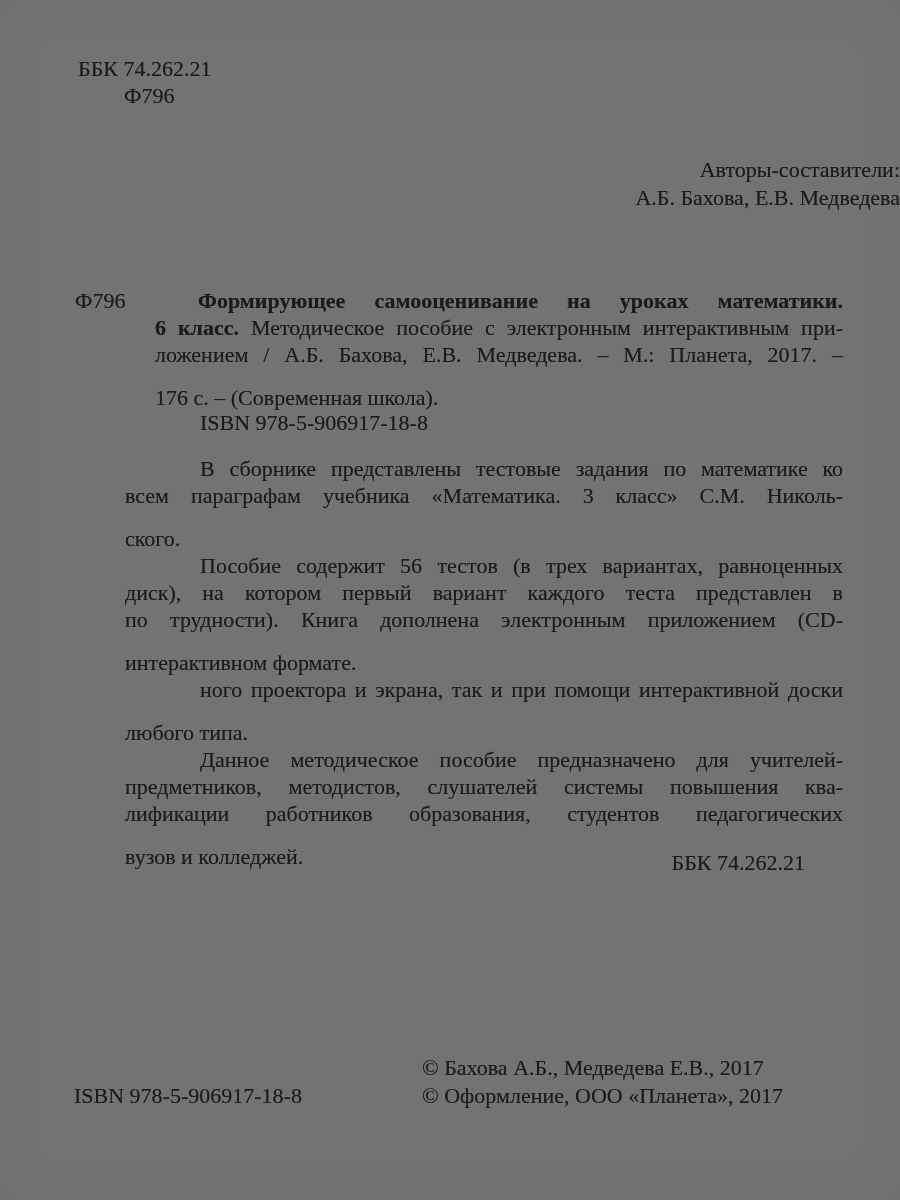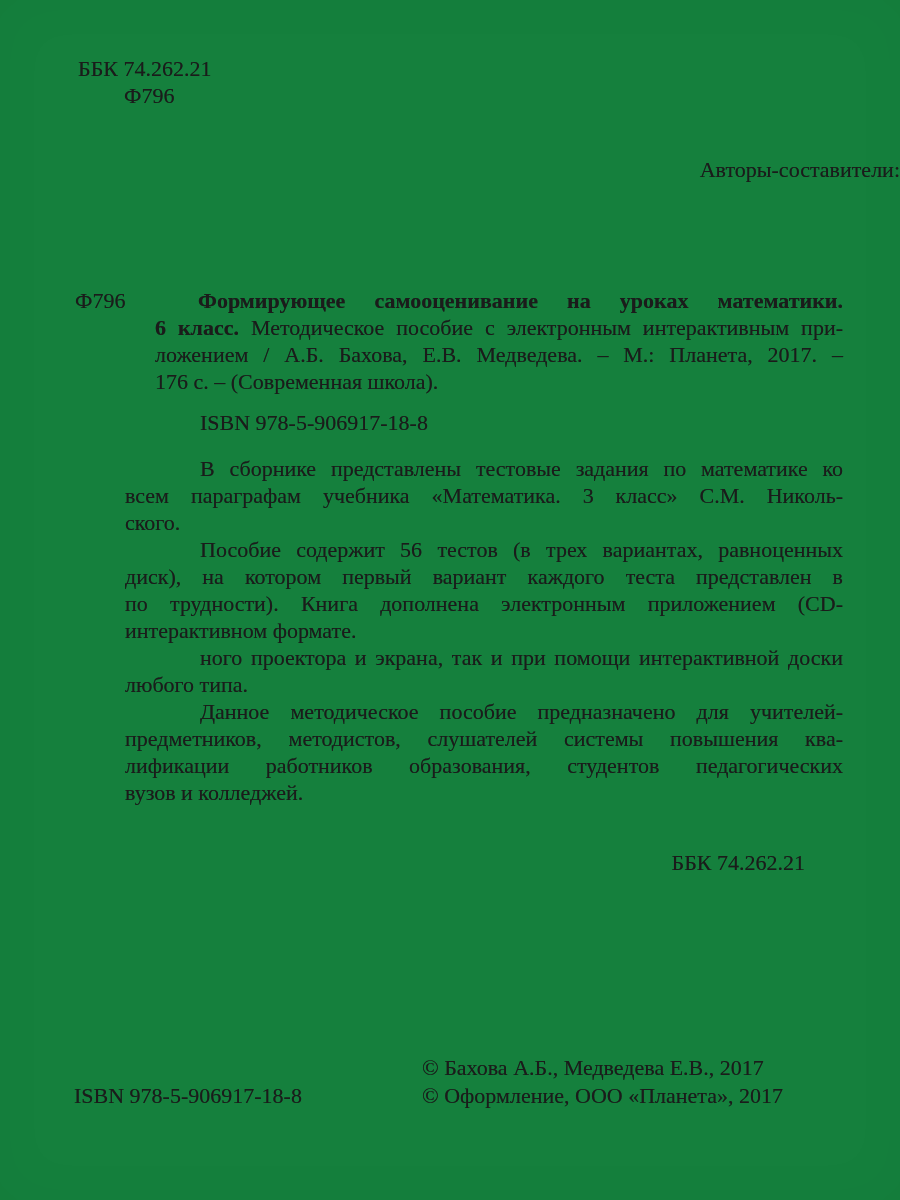--- a/index.html
+++ b/index.html
@@ -1,20 +1,20 @@
 <!DOCTYPE html>
 <html><head>
 <meta charset="utf-8">
 <style>
   html, body { margin: 0; padding: 0; background: #ffffff; }
   .page {
     position: relative;
     width: 900px;
     height: 1200px;
-    background: #15803d;
+    background: #737373;
     font-family: "Liberation Serif", "DejaVu Serif", serif;
     font-size: 22px;
     line-height: 27px;
     color: #1b1b1b;
     overflow: hidden;
     box-shadow: inset 0 0 60px rgba(0,0,0,0.03);
     text-shadow: 0 0 0.4px rgba(20,20,20,0.5);
   }
   .abs { position: absolute; }
 
@@ -30,21 +30,21 @@
   .card-body { left: 155px; top: 287px; width: 688px; }
   .card-body .jline:first-child { text-indent: 43px; }
 
   .isbn-mid { left: 200px; top: 409px; }
 
   
   .annotation { left: 125px; top: 455px; width: 718px; }
   .para .jline:first-child { text-indent: 75px; }
 
   .jline { text-align: justify; text-align-last: justify; }
-  .jline.last { text-align-last: left; }
+  .jline.last { text-align-last: left; margin-top: 16px; }
   .jline b { font-weight: bold; }
 
   .bbk-right { right: 95px; top: 849px; }
 
   
   .imprint-isbn { left: 74px; top: 1082px; }
   .copyright-col { left: 422px; top: 1054px; }
   .copyright-col .c-line { line-height: 28px; }
 </style>
 </head>
@@ -52,20 +52,21 @@
 
 <div class="page">
 
   <div class="abs bbk-top">
     <div>ББК 74.262.21</div>
     <div class="sign">Ф796</div>
   </div>
 
   <div class="abs authors">
     <div>Авторы-составители:</div>
+    <div>А.Б. Бахова, Е.В. Медведева</div>
   </div>
 
   <div class="abs card-label">Ф796</div>
 
   <div class="abs card-body">
       <div class="jline"><b>Формирующее самооценивание на уроках математики.</b></div>
       <div class="jline"><b>6 класс.</b><span> Методическое пособие с электронным интерактивным при-</span></div>
       <div class="jline"><span>ложением / А.Б. Бахова, Е.В. Медведева. – М.: Планета, 2017. –</span></div>
       <div class="jline last"><span>176 с. – (Современная школа).</span></div>
     </div>

